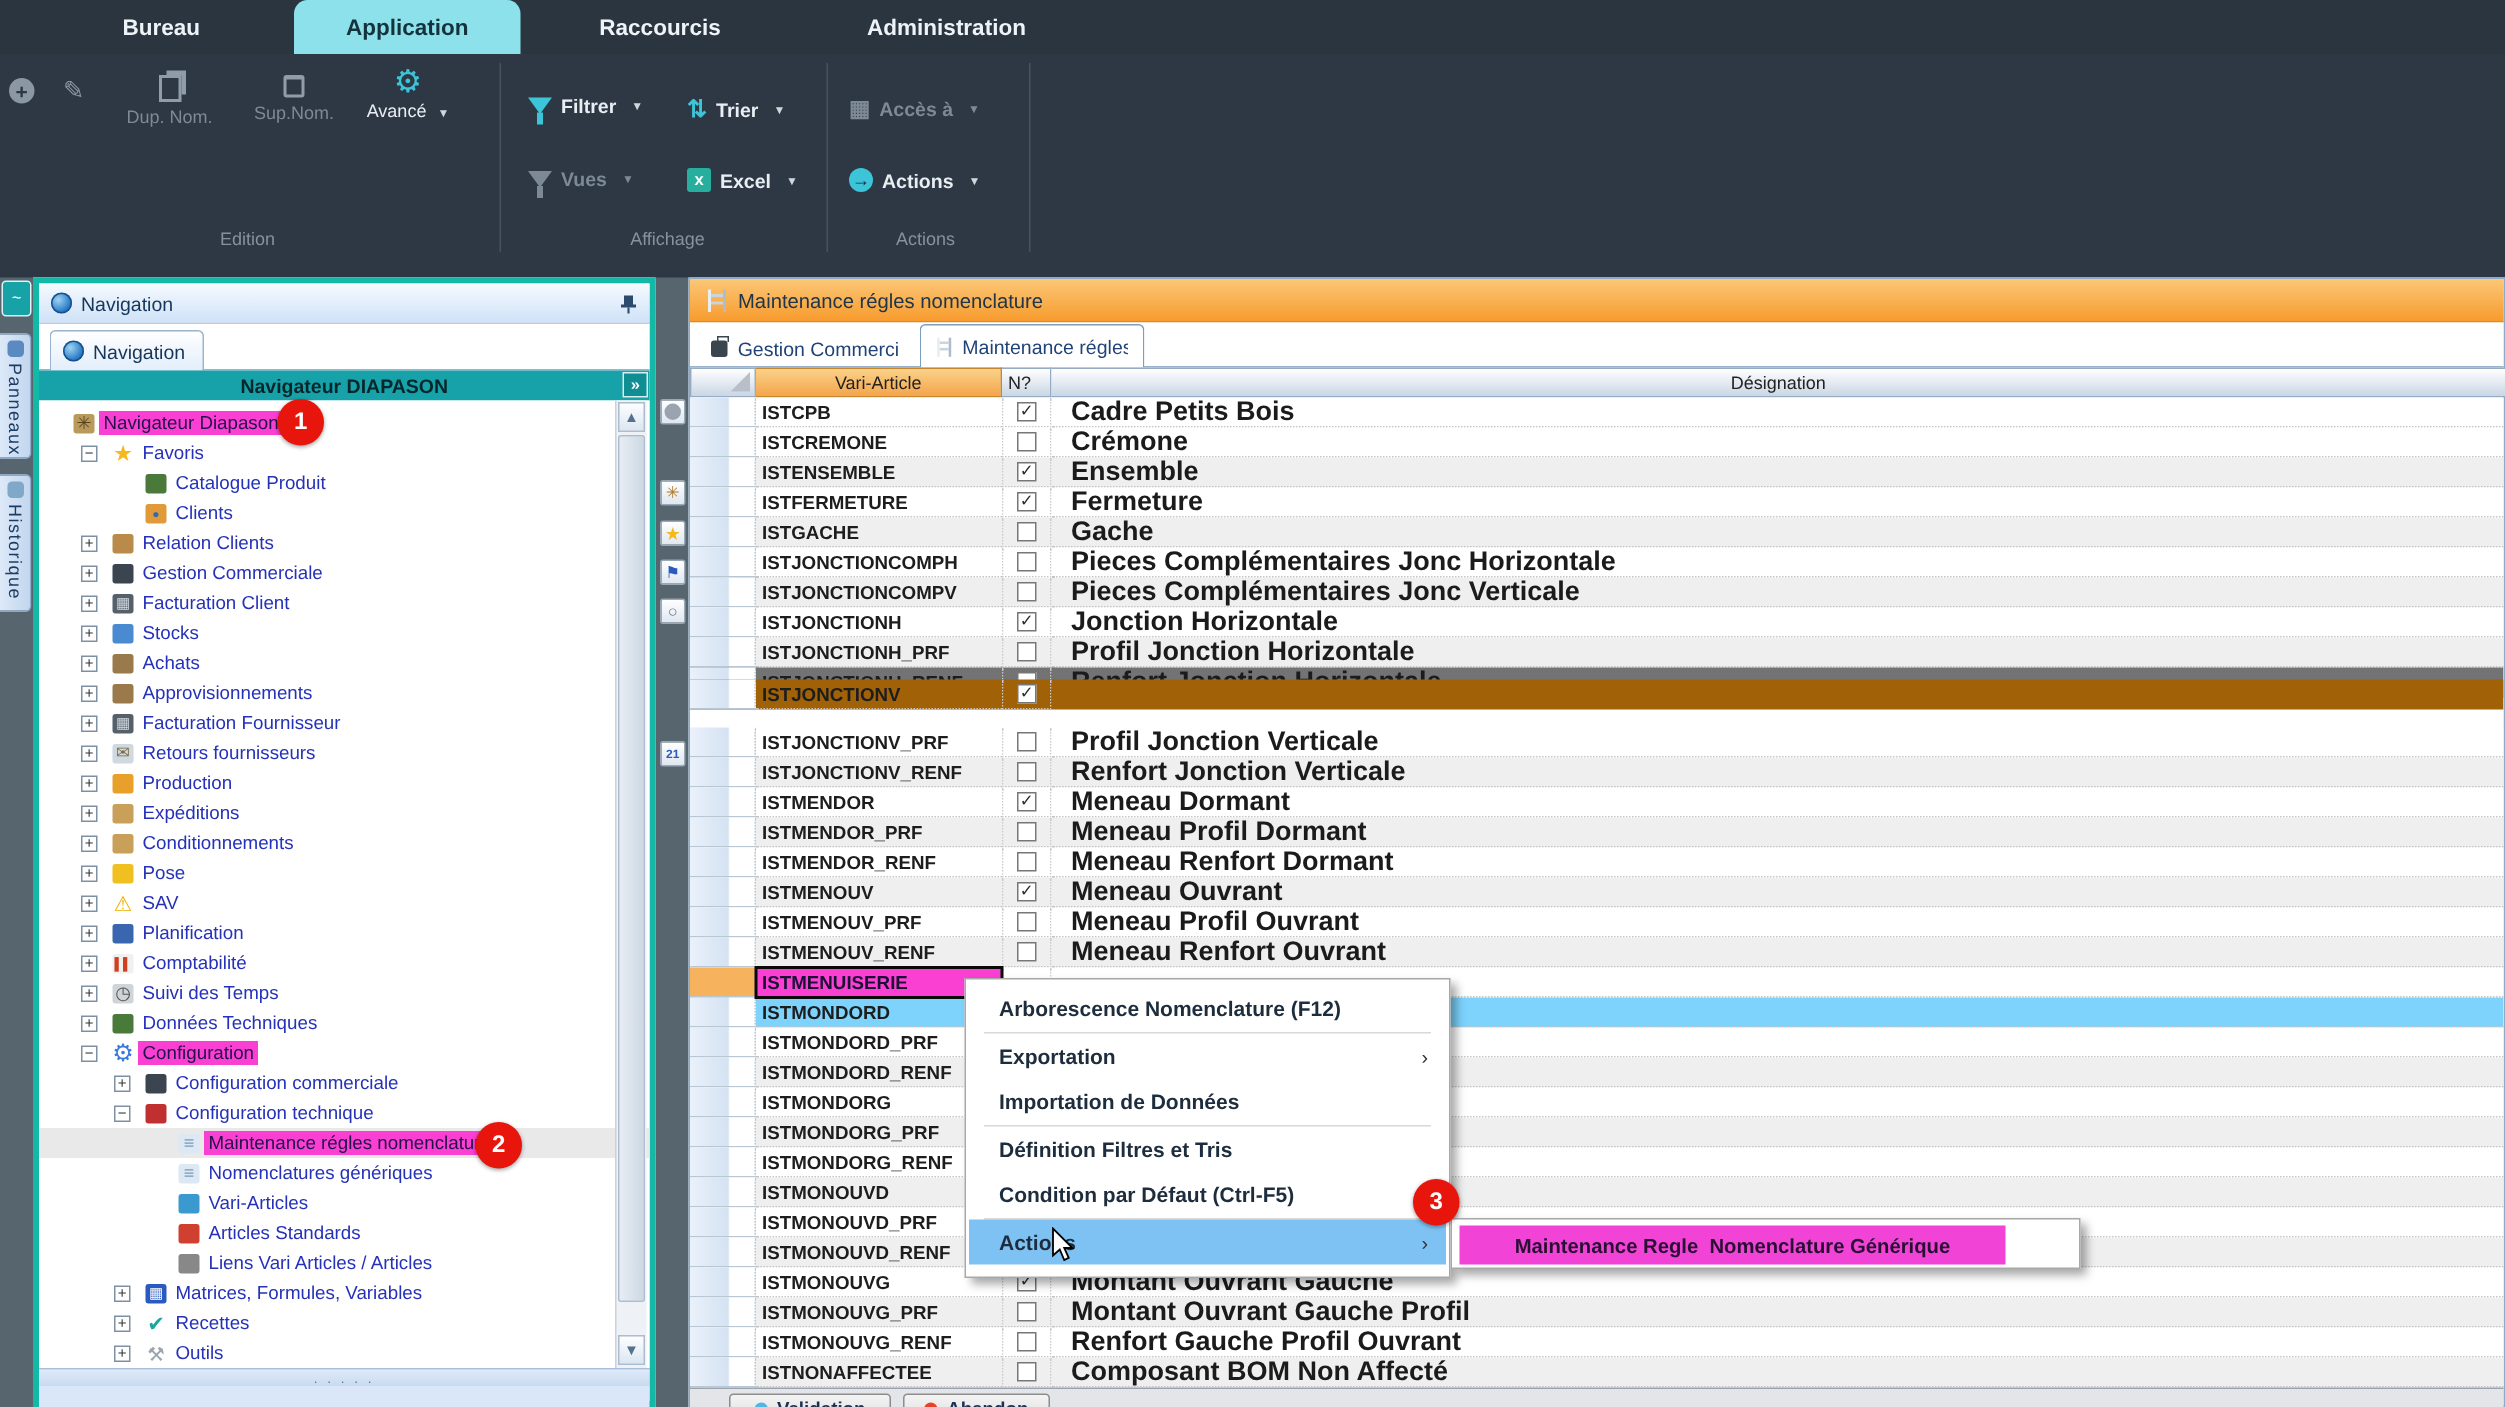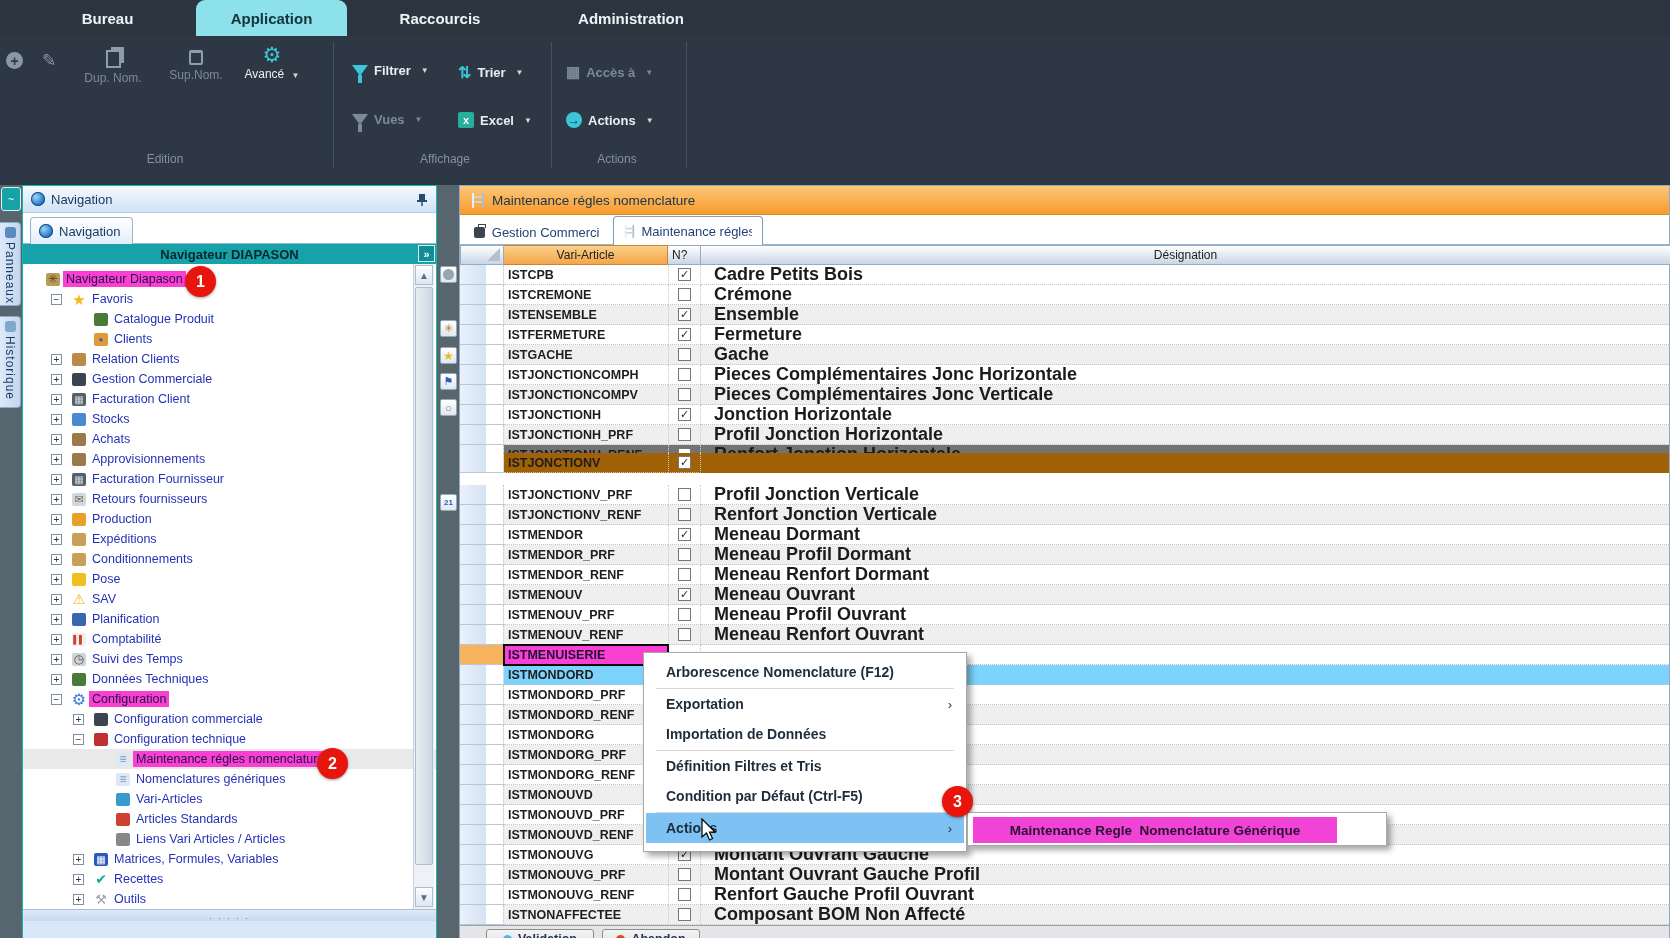--- a/index.html
+++ b/index.html
@@ -39,21 +39,21 @@
   .ic-goarrow{width:16px;height:16px;border-radius:50%;background:#3cc4d8;color:#1d2830;font-weight:700;font-size:12px;display:flex;align-items:center;justify-content:center;}
 
   
   .vtab{position:absolute;width:21px;background:linear-gradient(90deg,#dce9f8,#c2d6ee);border:1px solid #8fa9c6;border-left:0;border-radius:0 4px 4px 0;
         color:#1c3c64;font-size:12px;display:flex;flex-direction:column;align-items:center;padding-top:4px;gap:4px;}
   .vtab .vtxt{writing-mode:vertical-rl;letter-spacing:1px;}
   .vtab .vico{width:11px;height:11px;border-radius:3px;}
   .tealbtn{position:absolute;background:#17a2a8;border:1px solid #dff3f4;border-radius:3px;color:#fff;font-size:11px;display:flex;align-items:center;justify-content:center;}
 
   
-  .nav{left:22px;top:185px;width:415px;height:753px;background:#fff;border:1px solid #14b8a6;}
+  .nav{left:22px;top:185px;width:415px;height:753px;background:#fff;border:4px solid #14b8a6;}
   .nav-title{position:absolute;left:0;top:0;width:100%;height:27px;background:linear-gradient(#f5faff,#cfe2f7);
              display:flex;align-items:center;padding-left:8px;gap:6px;font-size:13px;color:#17365c;border-bottom:1px solid #b8cde6;}
   .nav-tabstrip{position:absolute;left:0;top:27px;width:100%;height:31px;background:#fff;border-bottom:1px solid #9ab4cf;}
   .nav-tab{position:absolute;left:7px;top:4px;height:27px;padding:0 12px 0 8px;display:flex;align-items:center;gap:6px;
            background:linear-gradient(#ffffff,#e2eefb);border:1px solid #9ab4cf;border-bottom:0;border-radius:4px 4px 0 0;font-size:13px;color:#17365c;}
   .globe{width:14px;height:14px;border-radius:50%;background:radial-gradient(circle at 35% 35%,#9fd4f2,#2f7ec9 60%,#1b5ba0);box-shadow:inset 0 0 0 1px #16508f;}
   .teal-hdr{position:absolute;left:0;top:58px;width:100%;height:20px;background:#16a2a8;display:flex;align-items:center;justify-content:center;
             font-size:13px;font-weight:700;color:#07262b;}
   .teal-more{position:absolute;right:1px;top:1px;width:17px;height:17px;background:#0f8e94;border:1px solid #d8f0f1;color:#fff;
              font-size:11px;display:flex;align-items:center;justify-content:center;}

